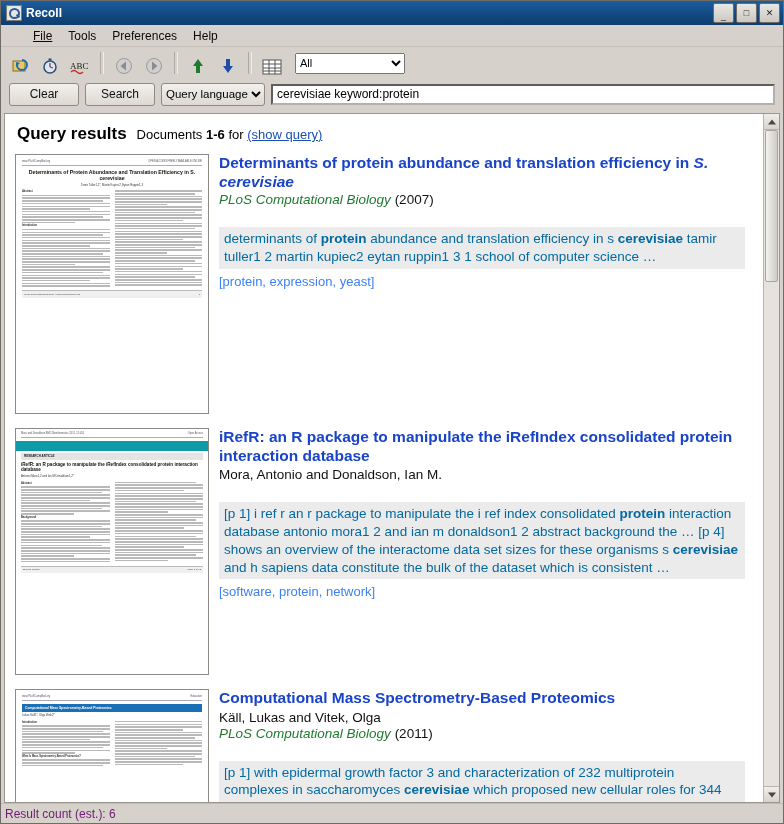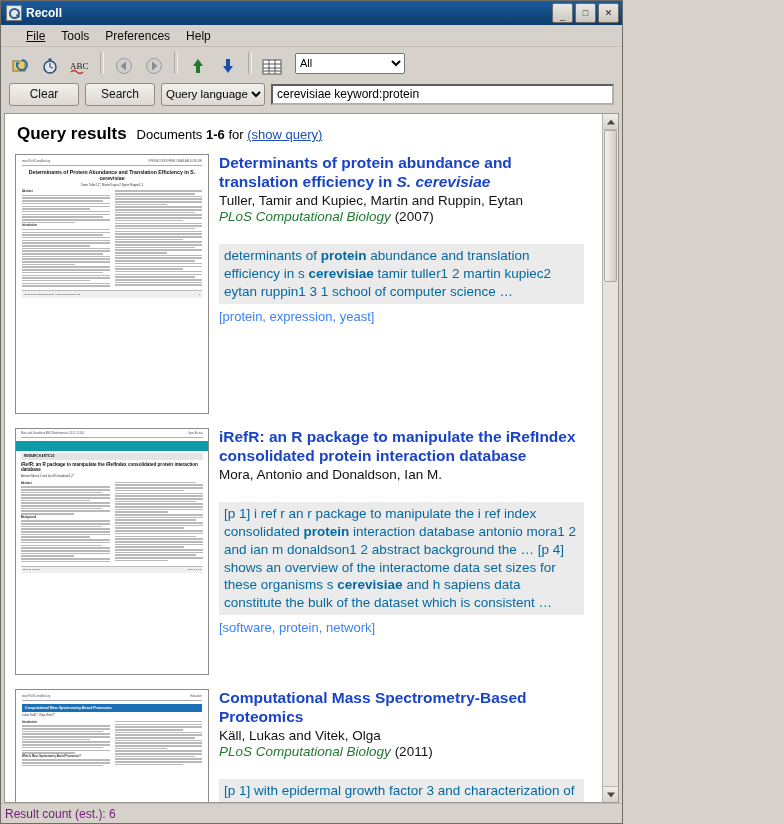--- a/index.html
+++ b/index.html
@@ -2,21 +2,21 @@
 <html><head>
 <meta charset="utf-8">
 <style>
   html, body {
     margin: 0;
     padding: 0;
     background: #d6d2cb;
     font-family: "Liberation Sans", sans-serif;
   }
   #app {
-    width: 623px;
+    width: 784px;
     height: 824px;
     position: relative;
     overflow: hidden;
     background: #d6d2cb;
     display: flex;
     flex-direction: column;
     box-sizing: border-box;
     border: 1px solid #6f6c68;
   }
 
@@ -78,21 +78,21 @@
     line-height: 1;
   }
   .win-btn.min span { top: 66%; }
 
   
   .menubar {
     height: 21px;
     background: #d6d2cb;
     display: flex;
     align-items: center;
-    padding-left: 17px;
+    padding-left: 24px;
     font-size: 12px;
     color: #0a0a0a;
     border-bottom: 1px solid #c3bfb8;
     flex: 0 0 auto;
   }
   .menu-item {
     padding: 2px 8px;
     cursor: pointer;
   }
   .menu-item u { text-decoration: underline; }
@@ -586,21 +586,20 @@
             <div class="footer-logo">
                 <span>PLoS Computational Biology | www.ploscompbiol.org</span>
                 <span>1</span>
               </div>
           </div>
         </div>
         <div class="res-body">
           <div class="res-title">
             <span>Determinants of protein abundance and translation efficiency in </span><span class="ital">S. cerevisiae</span>
           </div>
-          <div class="res-authors">Tuller, Tamir and Kupiec, Martin and Ruppin, Eytan</div>
           <div class="res-journal">
             <span class="jname">PLoS Computational Biology</span>
             <span>(2007)</span>
           </div>
           <div class="snippet">determinants of <b>protein</b> abundance and translation efficiency in s <b>cerevisiae</b> tamir tuller1 2 martin kupiec2 eytan ruppin1 3 1 school of computer science  …</div>
           <div class="tags">[protein, expression, yeast]</div>
         </div>
       </div>
 
       <div class="result">

